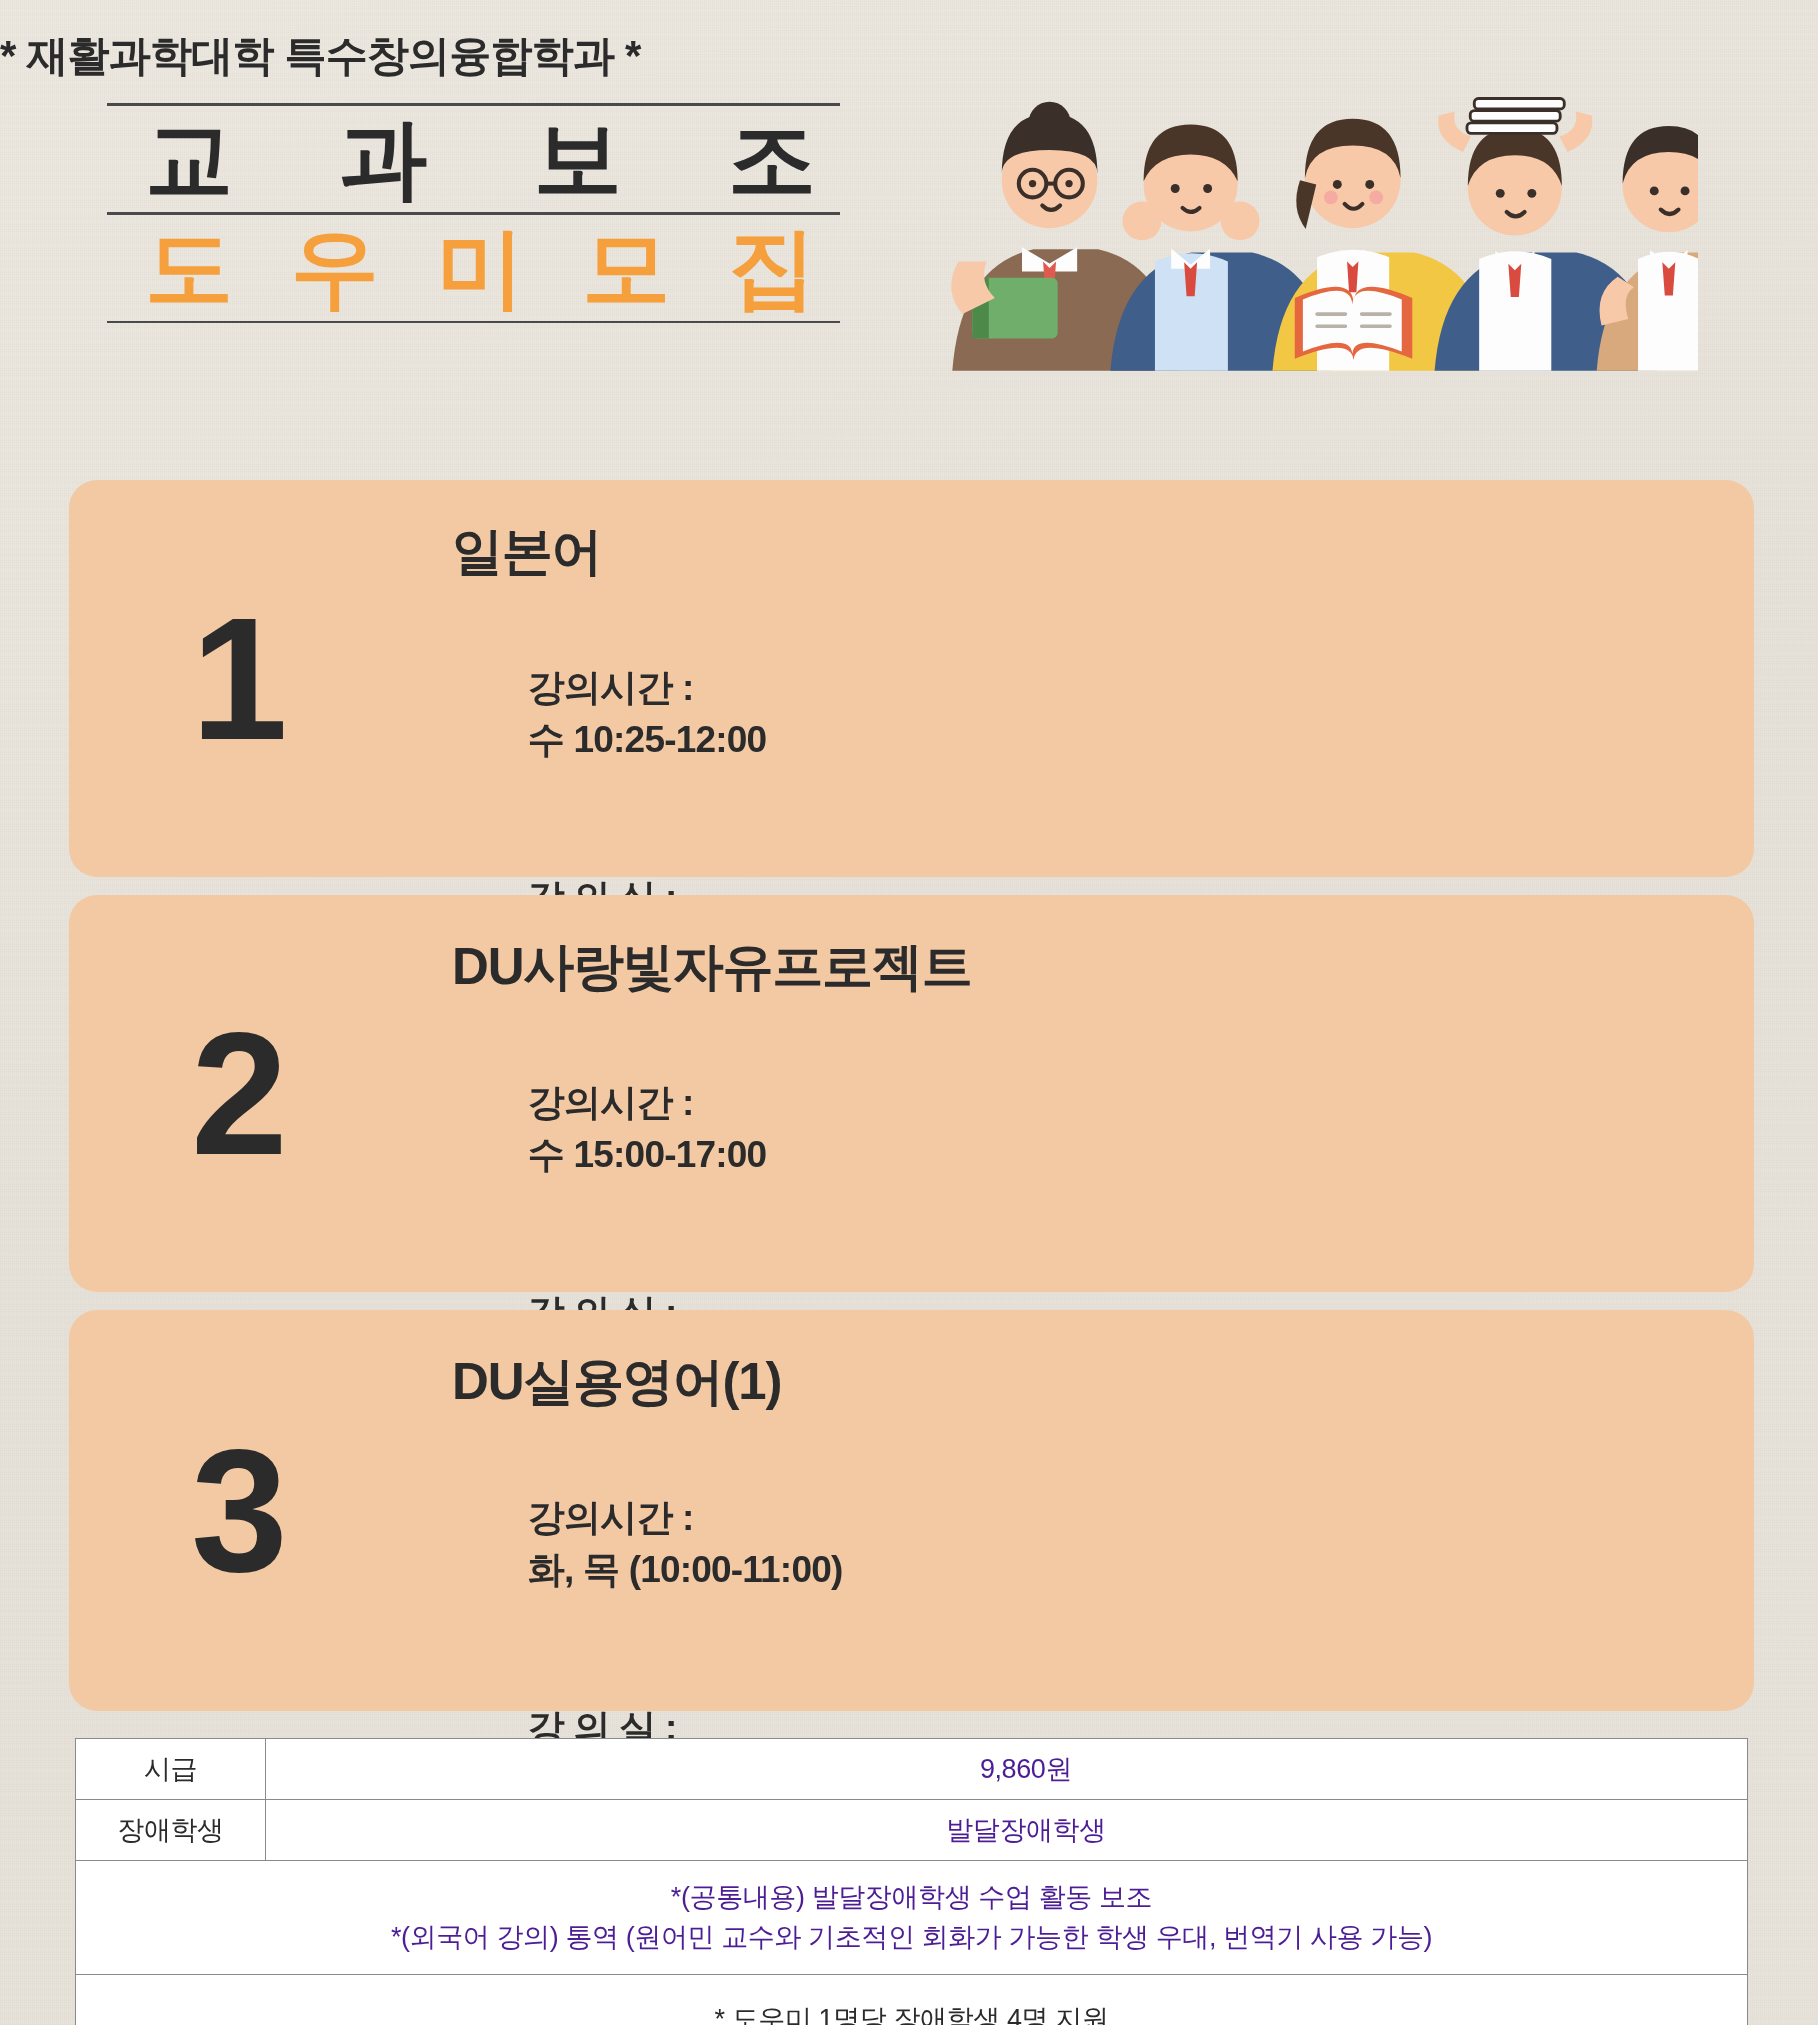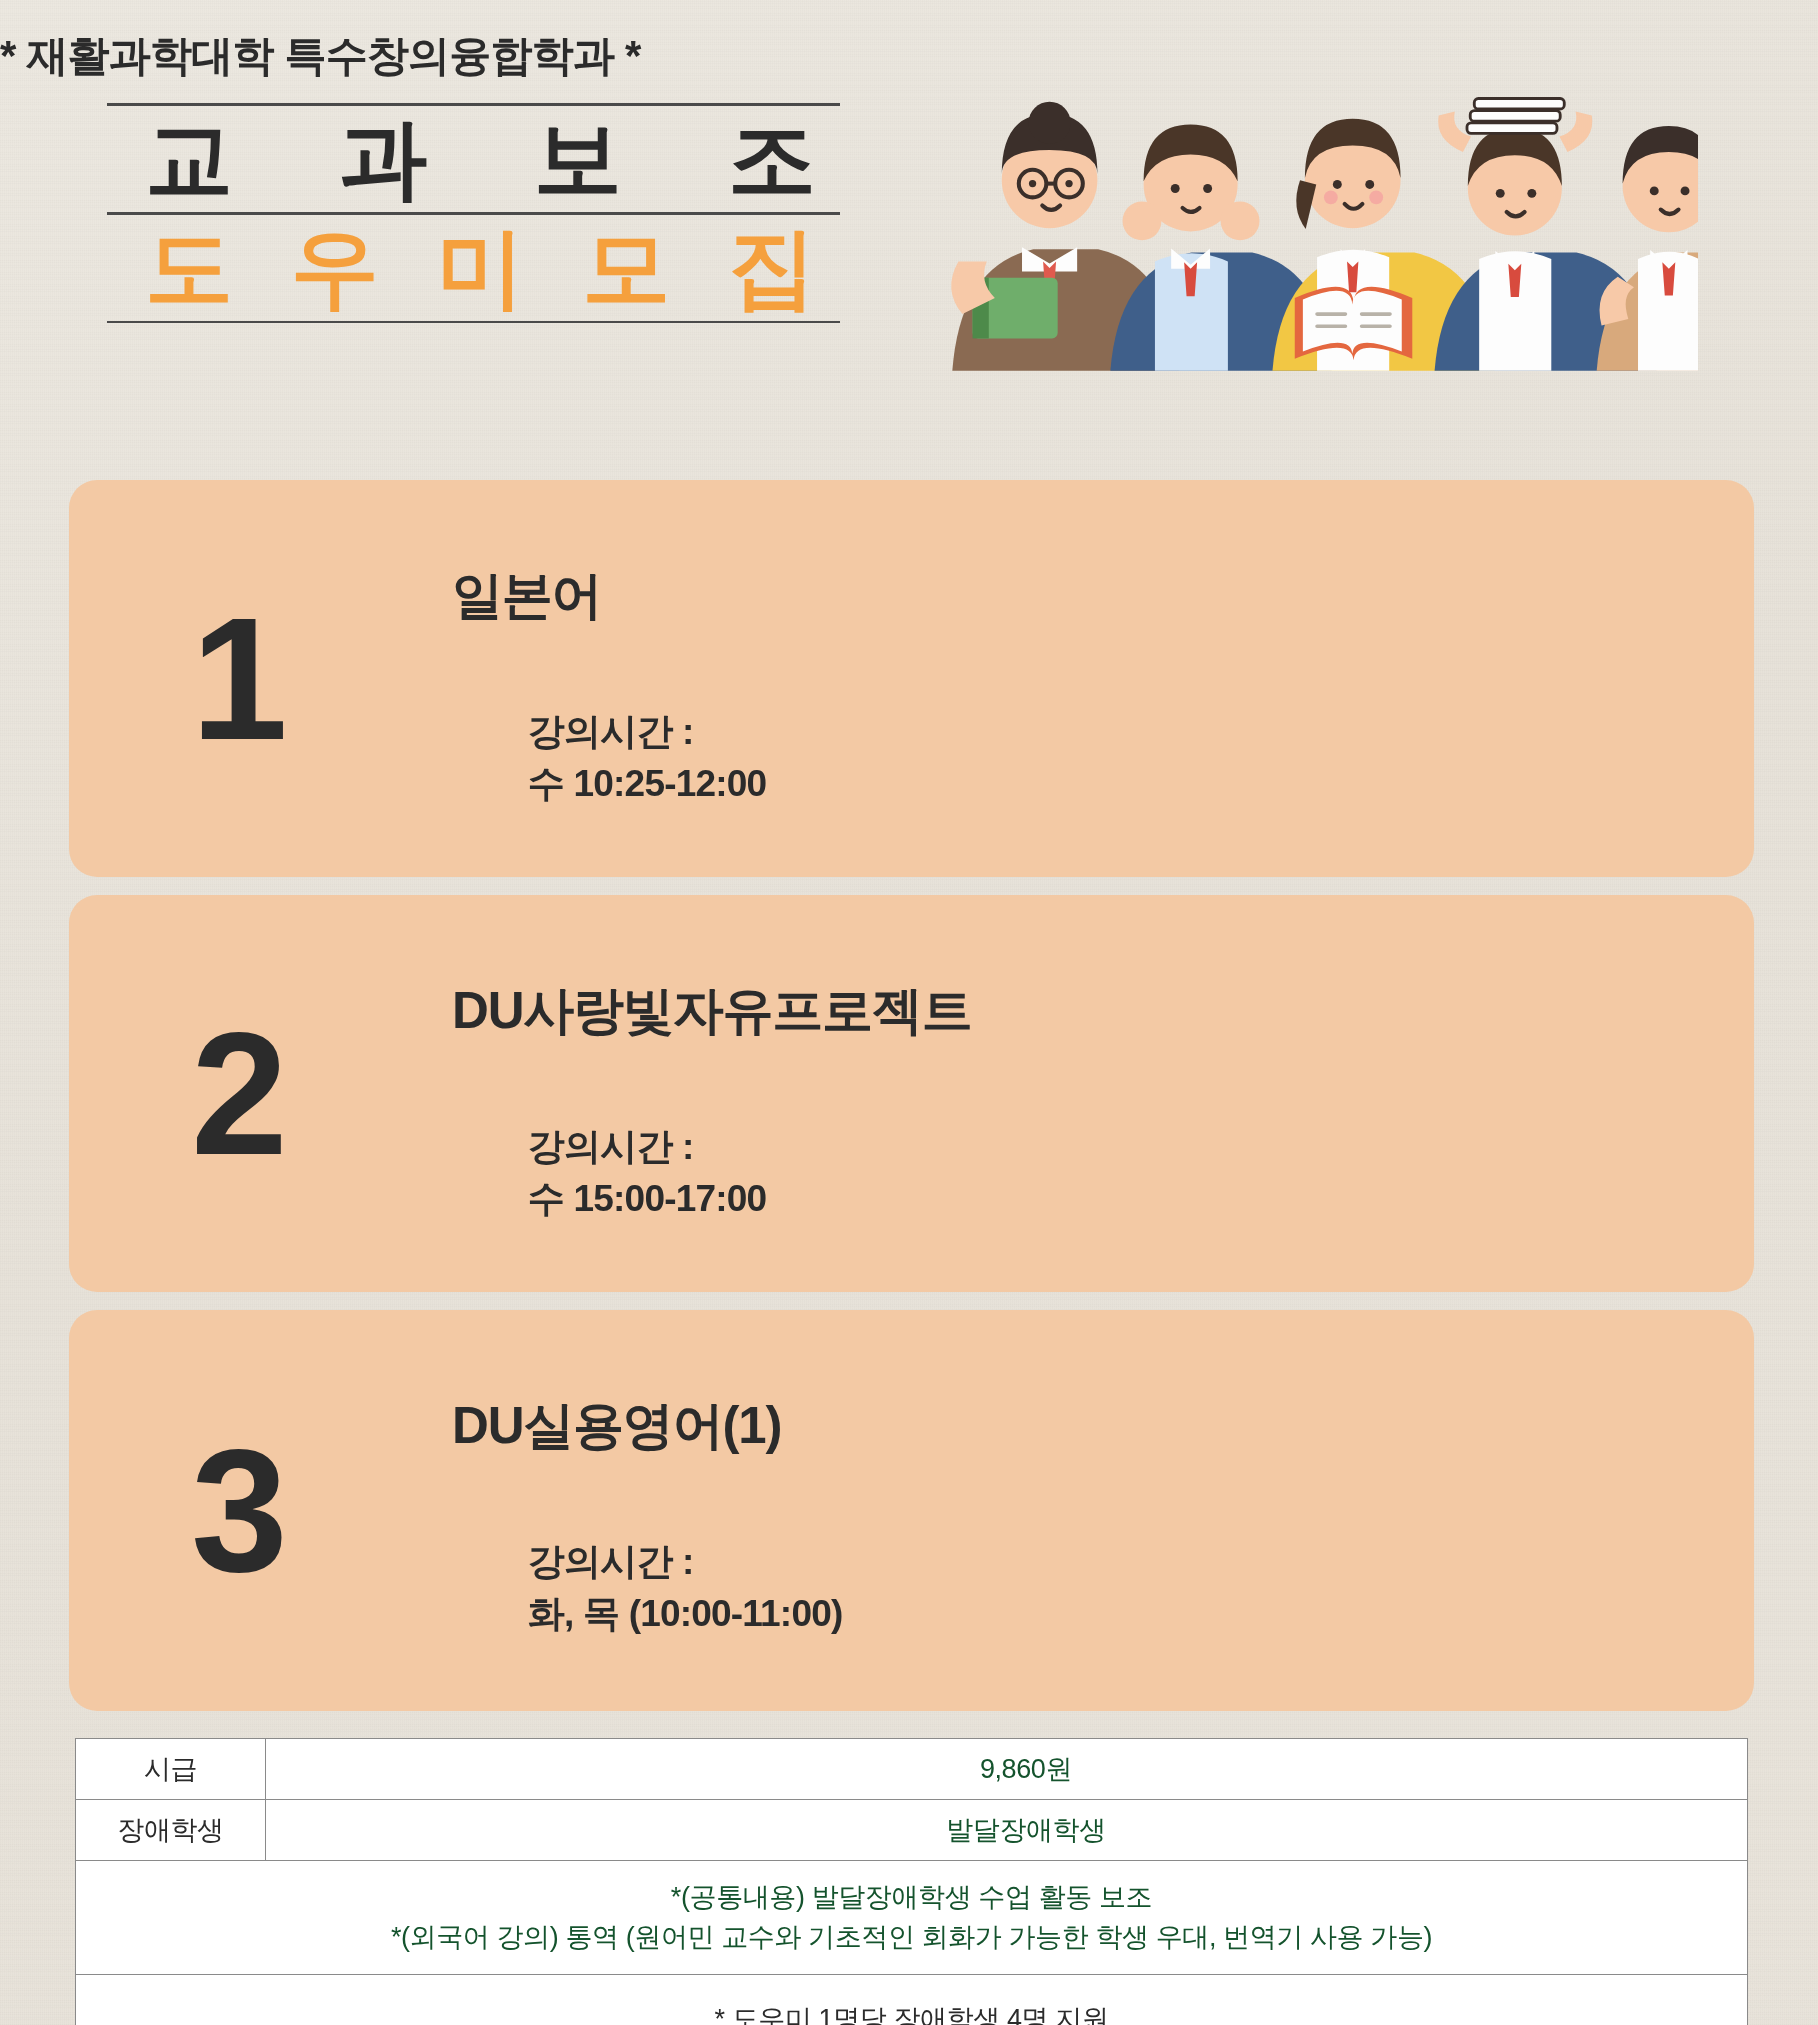--- a/index.html
+++ b/index.html
@@ -112,21 +112,20 @@
     left: 383px;
     top: 38px;
     right: 49px;
   }
   .card-title {
     font-size: 51px;
     font-weight: 800;
     color: #2b2b2b;
     letter-spacing: -1.2px;
     margin-bottom: 22px;
-    margin-top: 44px;
   }
   .card-line {
     font-size: 37px;
     font-weight: 800;
     color: #2b2b2b;
     letter-spacing: -0.8px;
     line-height: 1.42;
     white-space: pre;
   }
 
@@ -159,21 +158,21 @@
     padding: 9.7px 0;
     box-sizing: border-box;
   }
   .cell-value {
     flex: 1;
     display: flex;
     align-items: center;
     justify-content: center;
     text-align: center;
     font-size: 27px;
-    color: #14532d;
+    color: #4c1d95;
     letter-spacing: -0.4px;
     padding: 9.7px 8px;
     box-sizing: border-box;
     line-height: 1.5;
     white-space: pre-line;
   }
   .cell-full {
     flex: 1;
     display: flex;
     align-items: center;

